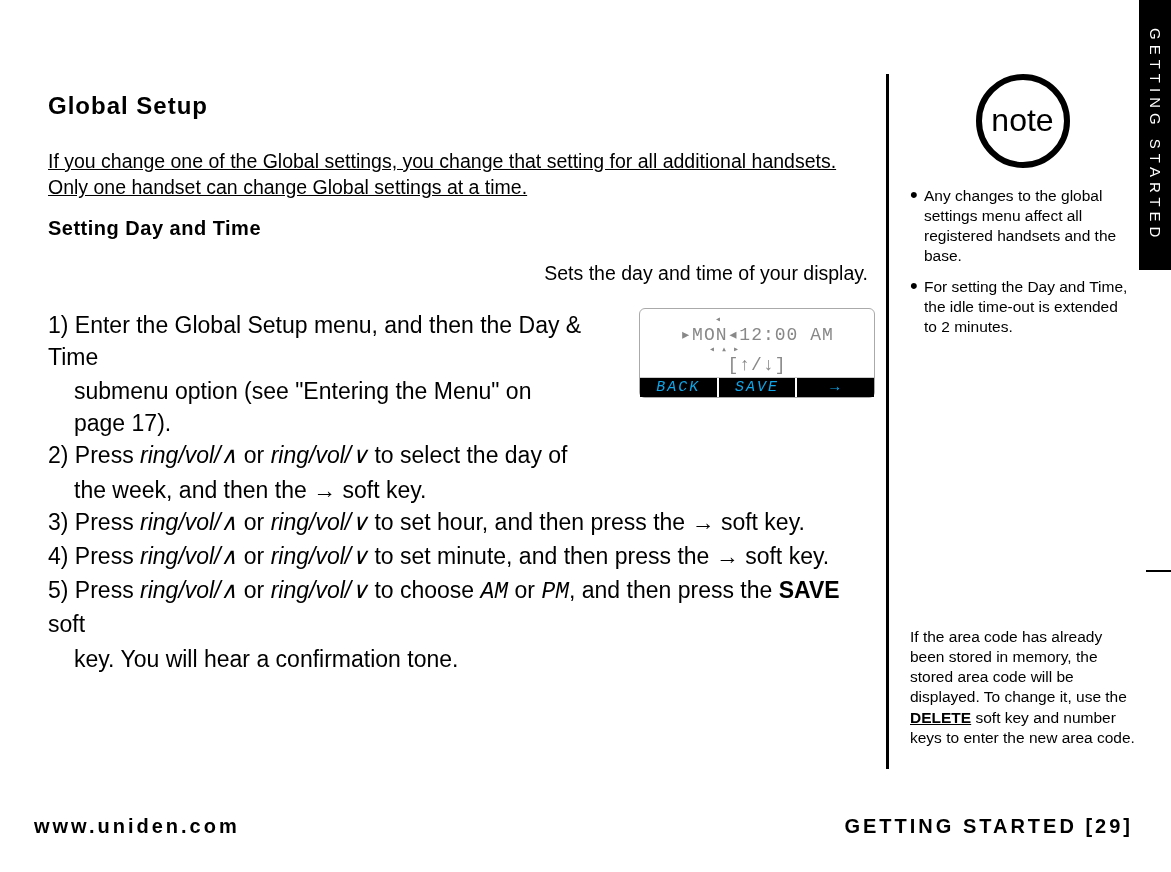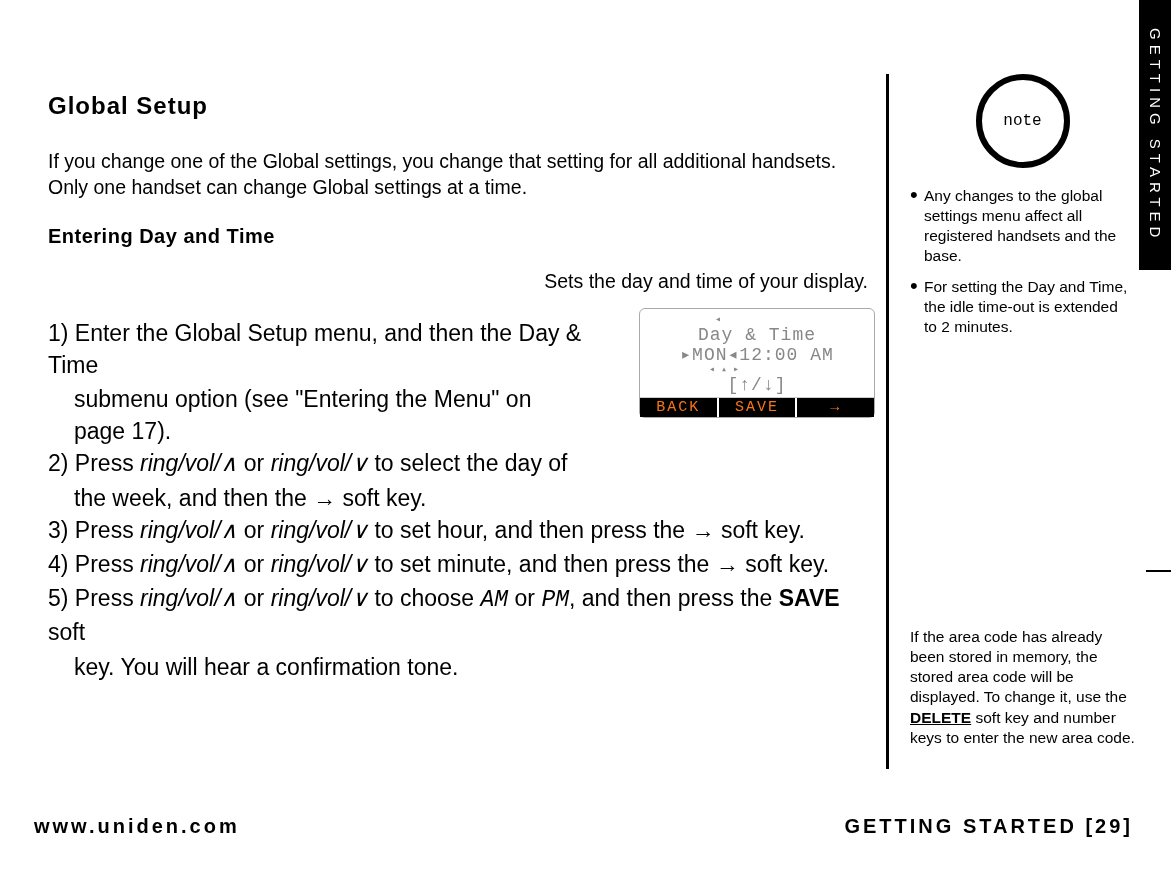--- a/index.html
+++ b/index.html
@@ -43,21 +43,22 @@
   }
   .main-col h2.global {
     font-size: 24px;
     letter-spacing: 1px;
     margin: 0 0 28px 0;
     font-weight: bold;
   }
   .intro {
     font-size: 19.5px;
     line-height: 1.35;
-    margin-bottom: 24px;
+    margin-bottom: 16px;
+    text-decoration: underline;
   }
   h3.subhead {
     font-size: 20px;
     font-weight: bold;
     letter-spacing: 0.5px;
     margin: 0 0 22px 0;
   }
   .para {
     font-size: 19.5px;
     margin-bottom: 24px;
@@ -91,25 +92,26 @@
   .lcd-fig .lcd-line { line-height: 1.15; height: 20px; }
   .lcd-fig .tiny-row { font-size: 10px; color:#888; letter-spacing:0; height:10px; line-height:1;}
   .lcd-fig .softbar {
     display: flex;
     margin-top: 2px;
     border-top: 1px solid #ccc;
   }
   .lcd-fig .softkey {
     flex: 1;
     background: #000;
-    color: #f97316;
+    color: #0ea5e9;
     font-size: 15px;
     letter-spacing: 2px;
     padding: 1px 0;
     border-right: 2px solid #fff;
+    font-style: italic;
   }
   .lcd-fig .softkey:last-child { border-right: none; }
   .divider {
     position: absolute;
     left: 886px;
     top: 74px;
     width: 3px;
     height: 695px;
     background: #000;
   }
@@ -122,22 +124,22 @@
     line-height: 1.3;
   }
   .note-circle {
     width: 82px;
     height: 82px;
     border: 6px solid #000;
     border-radius: 50%;
     display: flex;
     align-items: center;
     justify-content: center;
-    font-family: Liberation Mono, monospace;
-    font-size: 16px;
+    font-family: Liberation Sans, sans-serif;
+    font-size: 32px;
     margin: 0 auto 18px auto;
     background:#fff;
   }
   .side-col ul {
     list-style: none;
     padding: 0;
     margin: 0;
   }
   .side-col ul li {
     position: relative;
@@ -184,21 +186,21 @@
 </style>
 </head>
 <body>
 <div class="page">
 
 <div class="right-tab">GETTING STARTED</div>
 
 <div class="main-col">
   <h2 class="global">Global Setup</h2>
   <div class="intro">If you change one of the Global settings, you change that setting for all additional handsets. Only one handset can change Global settings at a time.</div>
-  <h3 class="subhead">Entering Day and Time</h3>
+  <h3 class="subhead">Setting Day and Time</h3>
   <div class="para">Sets the day and time of your display.</div>
 
   <div class="steps-wrap">
     <div class="steps">
       <div class="first-steps">
         <div class="step-row">1) Enter the Global Setup menu, and then the Day &amp; Time</div>
         <span class="indent">submenu option (see "Entering the Menu" on</span>
         <span class="indent">page 17).</span>
 
         <div class="step-row">
@@ -218,21 +220,20 @@
       <div class="step-row">
         <span>5) Press </span><span class="bolditalic">ring/vol/∧</span><span> or </span><span class="bolditalic">ring/vol/∨</span><span> to choose </span><span class="mono">AM</span><span> or </span><span class="mono">PM</span><span>, and then press the </span><span class="bold">SAVE</span><span> soft</span>
       </div>
       <span class="indent">key. You will hear a confirmation tone.</span>
     </div>
   </div>
 </div>
 
 <div class="lcd-fig">
   <div class="tiny-row">◂&nbsp;&nbsp;&nbsp;&nbsp;&nbsp;&nbsp;&nbsp;&nbsp;&nbsp;&nbsp;&nbsp;&nbsp;&nbsp;</div>
-  <div class="lcd-line"> Day &amp; Time</div>
   <div class="lcd-line">▸MON◂12:00 AM</div>
   <div class="tiny-row">◂&nbsp;▴&nbsp;▸&nbsp;&nbsp;&nbsp;&nbsp;&nbsp;&nbsp;&nbsp;&nbsp;&nbsp;&nbsp;&nbsp;</div>
   <div class="lcd-line">[↑/↓]</div>
   <div class="softbar">
     <div class="softkey">BACK</div>
     <div class="softkey">SAVE</div>
     <div class="softkey">→</div>
   </div>
 </div>
 

